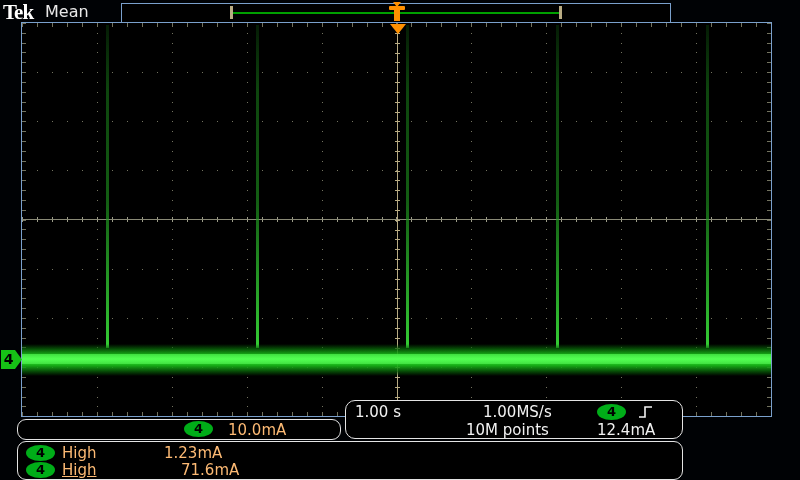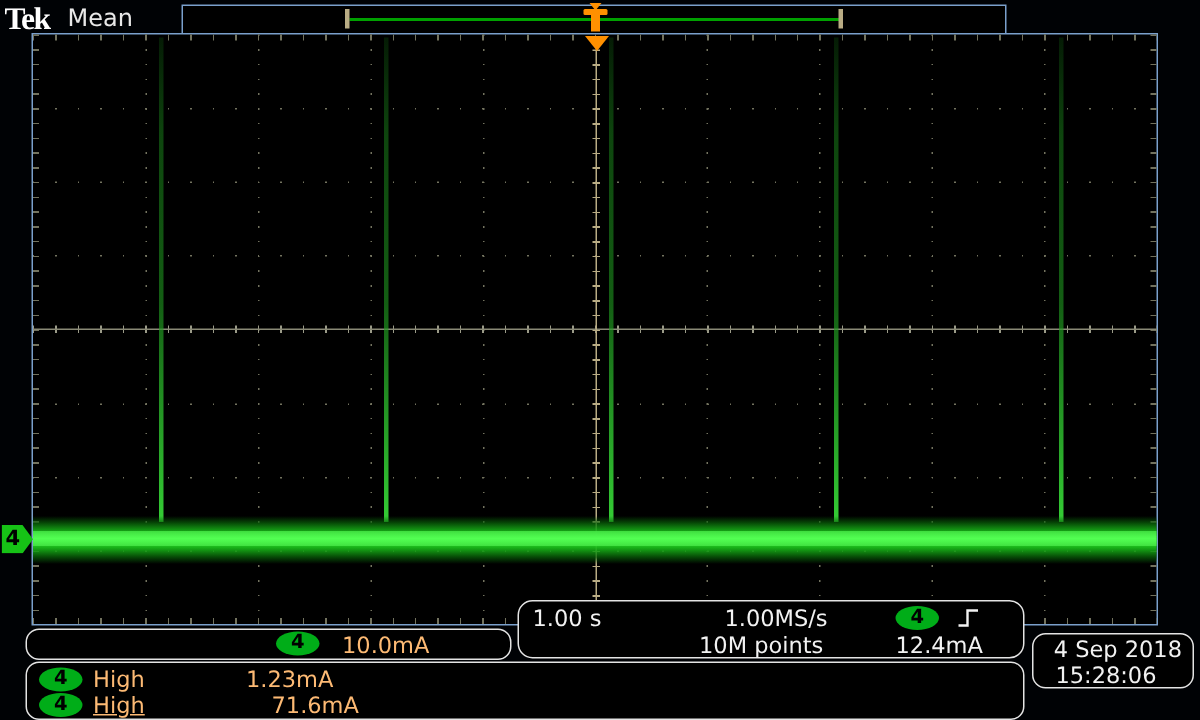--- a/index.html
+++ b/index.html
@@ -133,24 +133,20 @@
     <span class="wtxt" style="left:9px;top:2px;">1.00 s</span>
     <span class="wtxt" style="left:137px;top:2px;">1.00MS/s</span>
     <span class="wtxt" style="left:120px;top:20px;">10M points</span>
     <div class="badge" style="left:251px;top:3px;">4</div>
     <svg class="slope" style="left:292px;top:3px;" width="16" height="16">
       <polyline points="1,13 7,13 7,3 14,3" fill="none" stroke="#f2f2f2" stroke-width="1.6"></polyline>
     </svg>
     <span class="wtxt" style="left:251px;top:20px;text-align:right;">12.4mA</span>
   </div>
 
-  <div id="datebox" class="rbox">
-    <span class="wtxt" style="right:7px;top:1px;">4 Sep 2018</span>
-    <span class="wtxt" style="right:24px;top:18px;">15:28:06</span>
-  </div>
 
   <div id="measbox" class="rbox">
     <div>
       <div class="badge" style="left:8px;top:3px;">4</div>
       <span class="gtxt" style="left:44px;top:2px;">High</span>
       <span class="gtxt" style="left:146px;top:2px;">1.23mA</span>
     </div>
     <div>
       <div class="badge" style="left:8px;top:20px;">4</div>
       <span class="gtxt" style="left:44px;top:19px;text-decoration:underline;">High</span>

